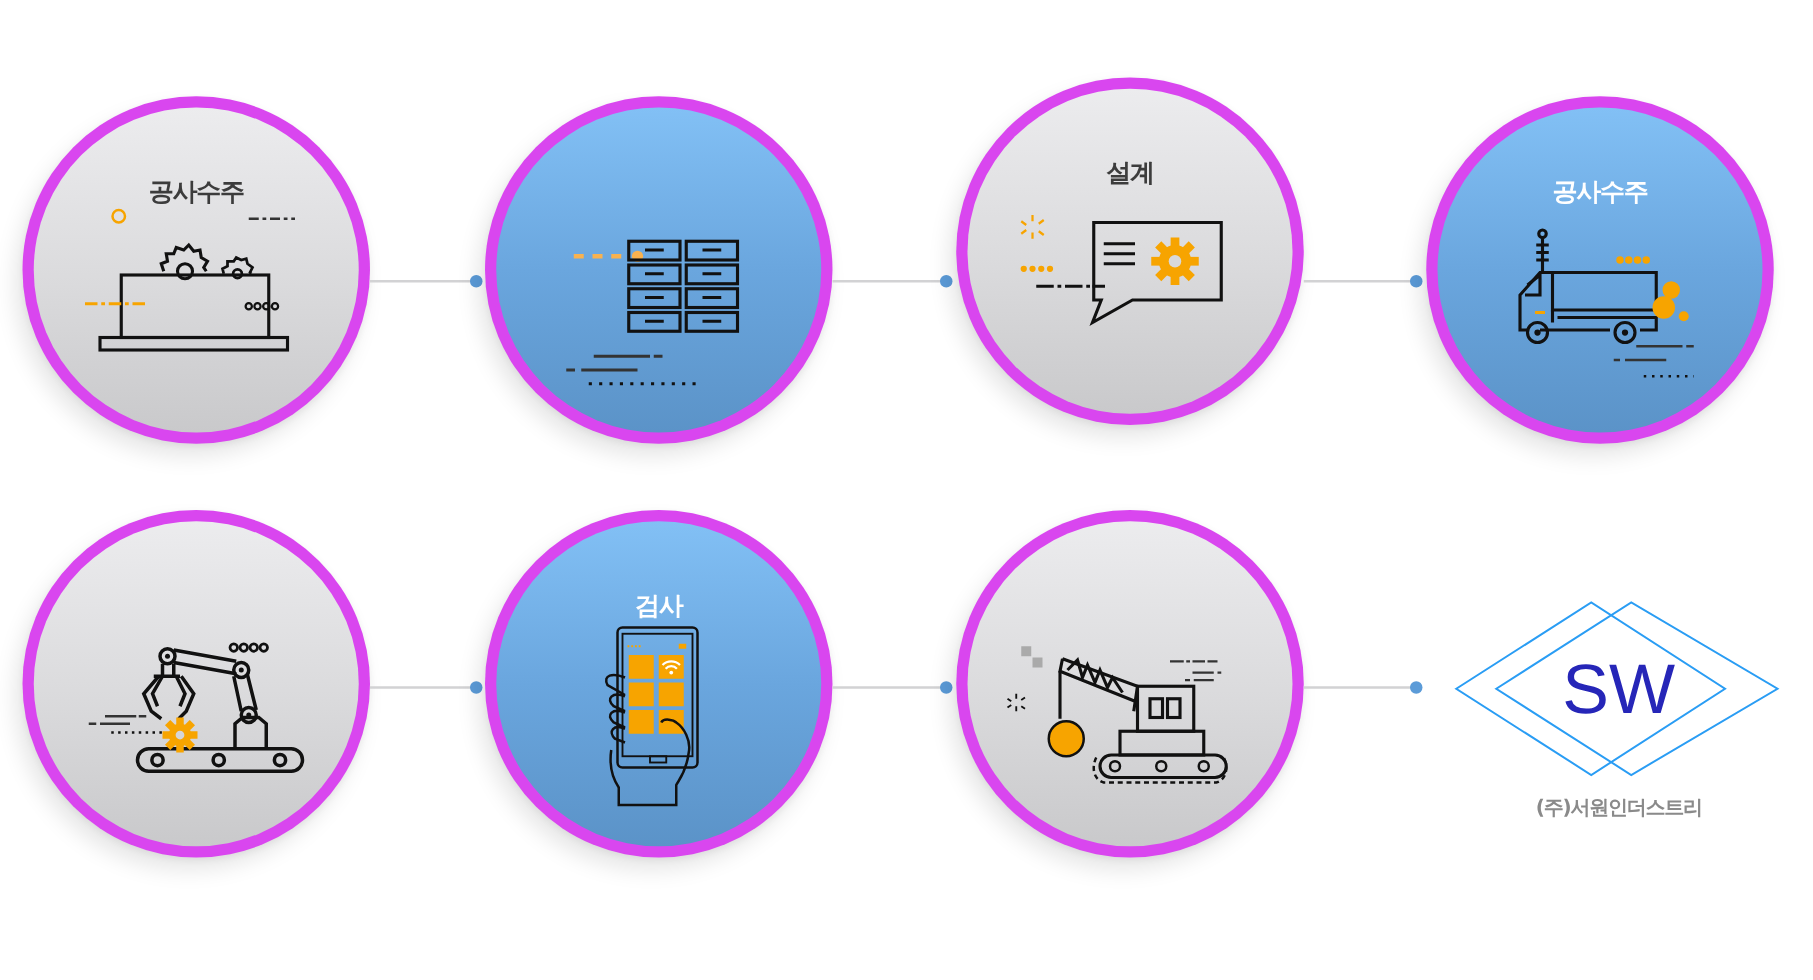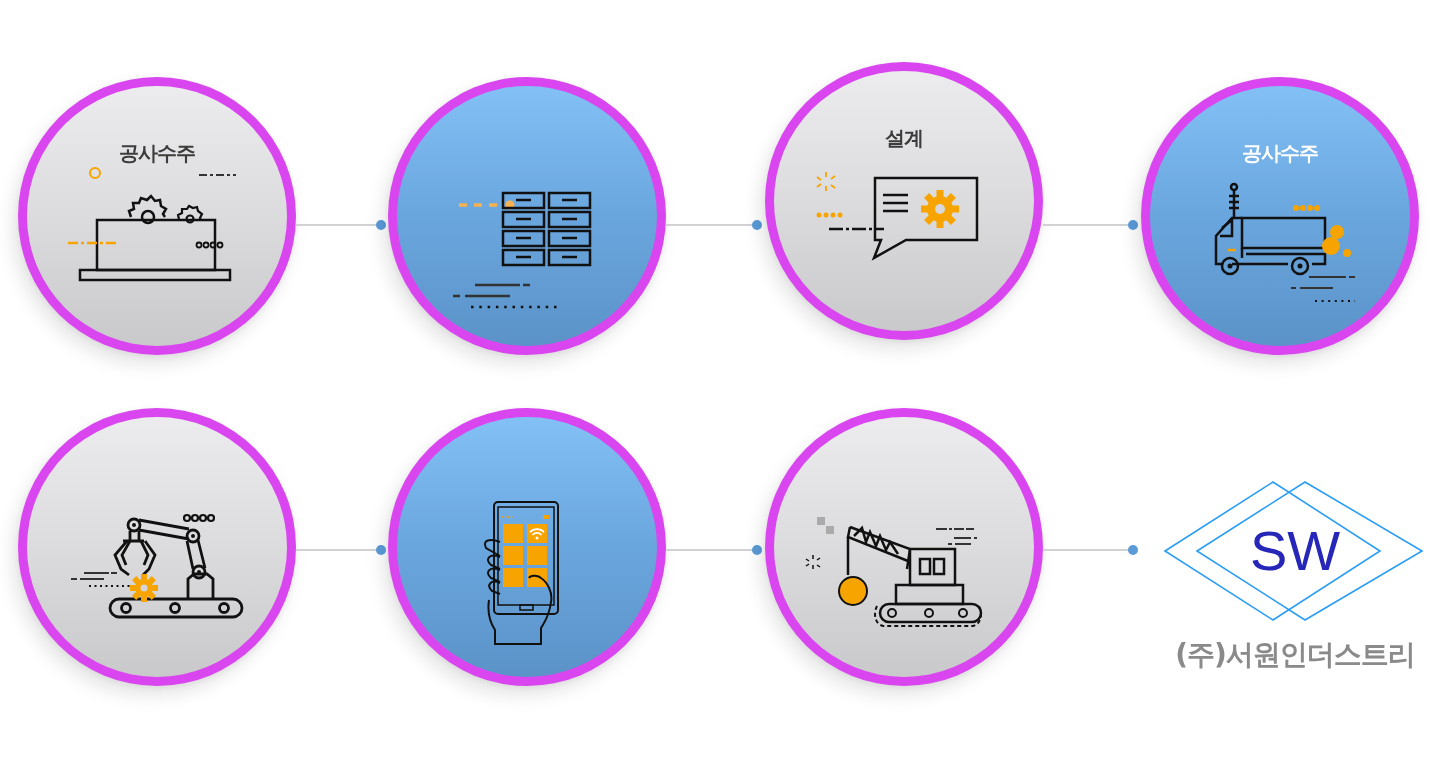--- a/index.html
+++ b/index.html
@@ -10,21 +10,21 @@
   .disc { position:absolute; left:9px; top:9px; width:260px; height:260px; border-radius:50%; overflow:hidden; }
   .disc.gray { background: linear-gradient(180deg, #ececee 0%, #dadadc 55%, #c9c9cb 100%); }
   .disc.blue { background: linear-gradient(180deg, #82c0f5 0%, #6aa6de 50%, #5b93c8 100%); }
   .label { position:absolute; left:0; right:0; top:54px; text-align:center; font-size:20px; font-weight:bold; letter-spacing:-1px; }
   .gray .label { color:#3c3c3c; }
   .blue .label { color:#ffffff; }
   .icon { position:absolute; left:0; top:0; width:260px; height:260px; }
   .conn { position:absolute; height:2px; background:#d2d2d4; }
   .dot { position:absolute; width:10px; height:10px; border-radius:50%; background:#5b9bd8; }
   .logo { position:absolute; left:1160px; top:478px; width:270px; height:146px; }
-  .logo-text { position:absolute; left:1150px; top:636px; width:290px; text-align:center; font-size:28px; font-weight:bold; color:#8a8a8a; letter-spacing:-1px; }
+  .logo-text { position:absolute; left:1150px; top:636px; width:290px; text-align:center; font-size:16px; font-weight:bold; color:#8a8a8a; letter-spacing:-1px; }
 </style>
 </head>
 <body>
 
 <div class="step" style="left:18px;top:77px;">
   <div class="disc gray">
     <div class="label">공사수주</div>
     <svg class="icon" viewBox="0 0 260 260">
       <circle cx="68" cy="87" r="5" fill="none" stroke="#f7a400" stroke-width="2"></circle>
       <path d="M172 89h8M183 89h3M189 89h8M200 89h3M206 89h3" stroke="#333" stroke-width="2"></path>
@@ -188,20 +188,21 @@
       <path d="M57 156h25M84 156h6M44 162h6M53 162h24" stroke="#333" stroke-width="2"></path>
       <path d="M62 169h44" stroke="#111" stroke-width="2" stroke-dasharray="2 3.5"></path>
     </svg>
   </div>
 </div>
 <div class="conn" style="left:296px;top:549px;width:84px;"></div>
 <div class="dot" style="left:376px;top:545px;"></div>
 
 <div class="step" style="left:388px;top:408px;">
   <div class="disc blue">
+    <div class="label">검사</div>
     <svg class="icon" viewBox="0 0 260 260">
       <rect x="97" y="85" width="64" height="112" rx="4" fill="none" stroke="#111" stroke-width="2"></rect>
       <rect x="101" y="90" width="56" height="98" fill="none" stroke="#111" stroke-width="1.5"></rect>
       <path d="M105 100h12" stroke="#f7a400" stroke-width="1.5" stroke-dasharray="1.5 1.5"></path>
       <rect x="146" y="98" width="6" height="4" fill="#f7a400"></rect>
       <g fill="#f7a400">
         <rect x="106" y="107" width="20" height="19"></rect>
           <rect x="130" y="107" width="20" height="19"></rect>
         <rect x="106" y="129" width="20" height="19"></rect>
           <rect x="130" y="129" width="20" height="19"></rect>

